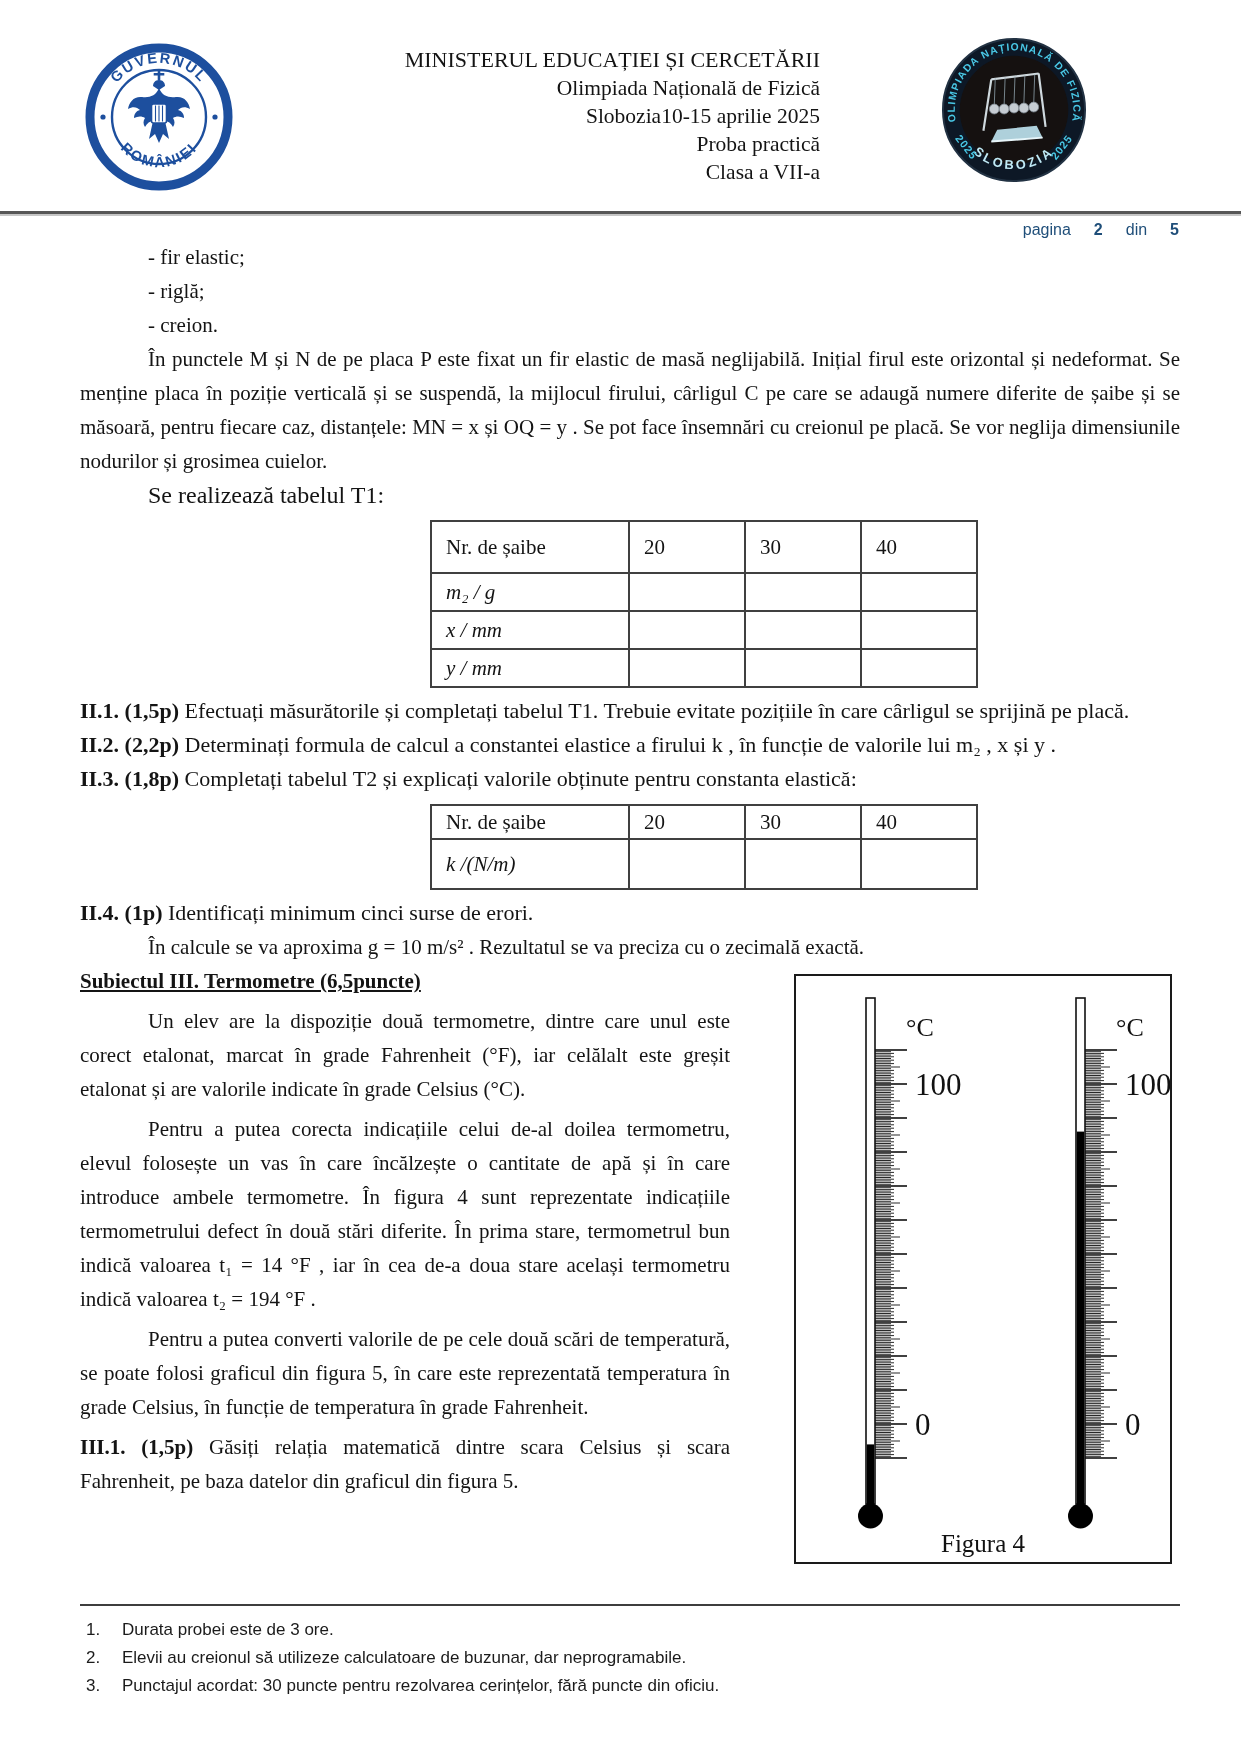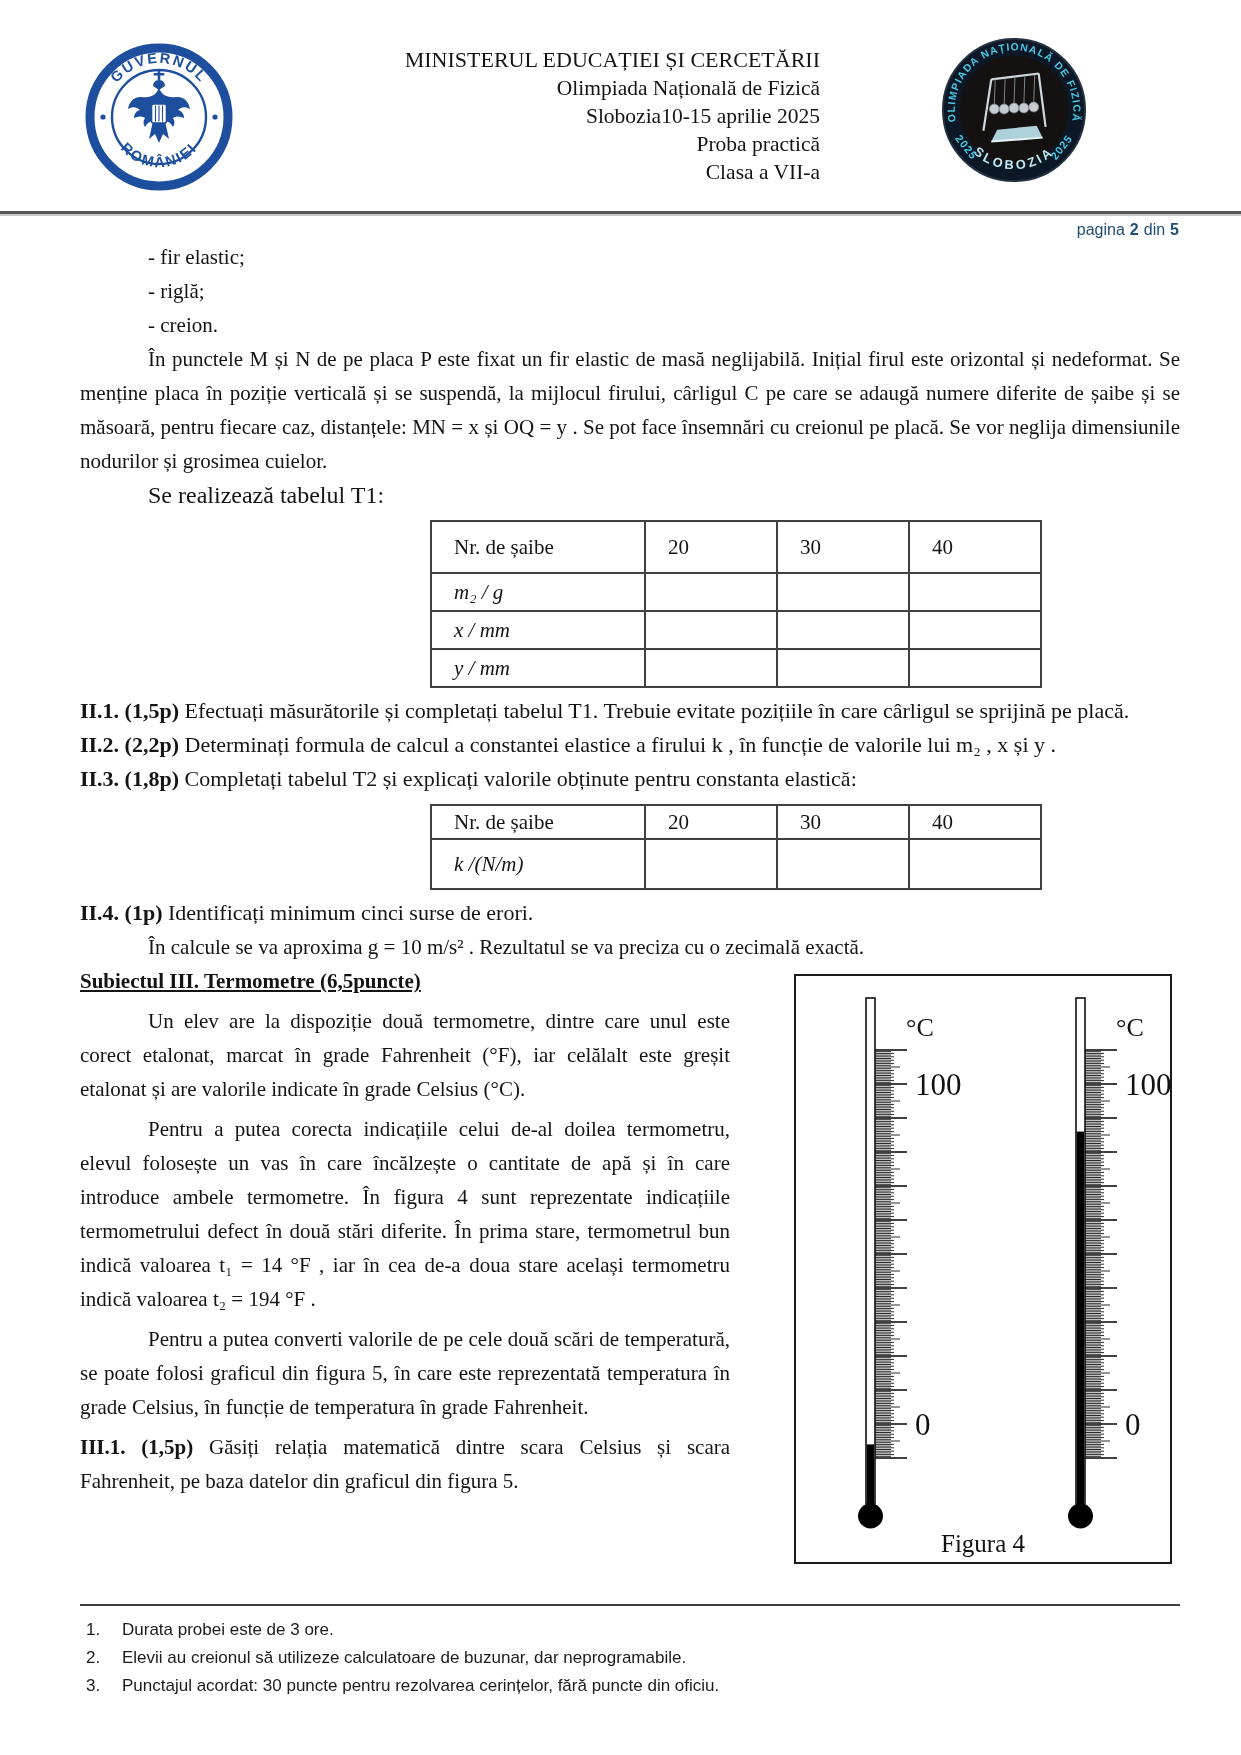--- a/index.html
+++ b/index.html
@@ -9,30 +9,30 @@
   }
   
   .header{position:absolute;top:0;left:0;width:1241px;height:216px;background:#fff}
   .gov-logo{position:absolute;left:84px;top:42px}
   .oly-logo{position:absolute;left:940px;top:36px}
   .titles{position:absolute;left:295px;top:46px;width:525px;text-align:right;font-weight:normal}
   .titles div{font-size:21.5px;line-height:28px;white-space:nowrap}
   .titles .t1{font-size:22px}
   .header-rule{position:absolute;top:211px;left:0;width:1241px;height:3px;background:#575757;border-bottom:2px solid #c6c6c6}
   .pgind{position:absolute;top:221px;right:62px;font-family:"Liberation Sans",sans-serif;
-         font-size:16px;color:#1f4e79;display:flex;gap:5px;align-items:flex-start}
+         font-size:16px;color:#1f4e79;display:flex;gap:23px;align-items:flex-start}
   .pgind b{font-weight:bold}
   
   .main{position:absolute;top:240px;left:80px;width:1100px}
   .main p{margin:0}
   .mat{font-size:21px;line-height:34px;padding-left:68px}
   .body-par{font-size:21px;line-height:34px;text-align:justify;text-indent:68px}
   .intro-line{font-size:24px;line-height:34px;text-indent:68px}
   table{border-collapse:collapse;margin:8px 0 6px 350px;font-size:21px;color:#141414}
-  td{border:2px solid #404040;padding:0 22px;vertical-align:middle}
+  td{border:2px solid #404040;padding:0 14px;vertical-align:middle}
   td.lblc{width:168px}
   td.numc{width:86px;text-align:left}
   td.var{font-style:italic}
   tr.rh-hdr1{height:52px} tr.rh-data1{height:38px}
   tr.rh-hdr2{height:34px} tr.rh-data2{height:50px}
   .task{font-size:22px;line-height:34px;margin:5px 0;text-align:justify}
   .note{font-size:21px;line-height:34px;text-indent:68px;margin-top:4px}
   
   .fig4{float:right;width:378px;height:590px;border:2px solid #1a1a1a;box-sizing:border-box;
         margin:10px 8px 0 64px;background:#fff}

